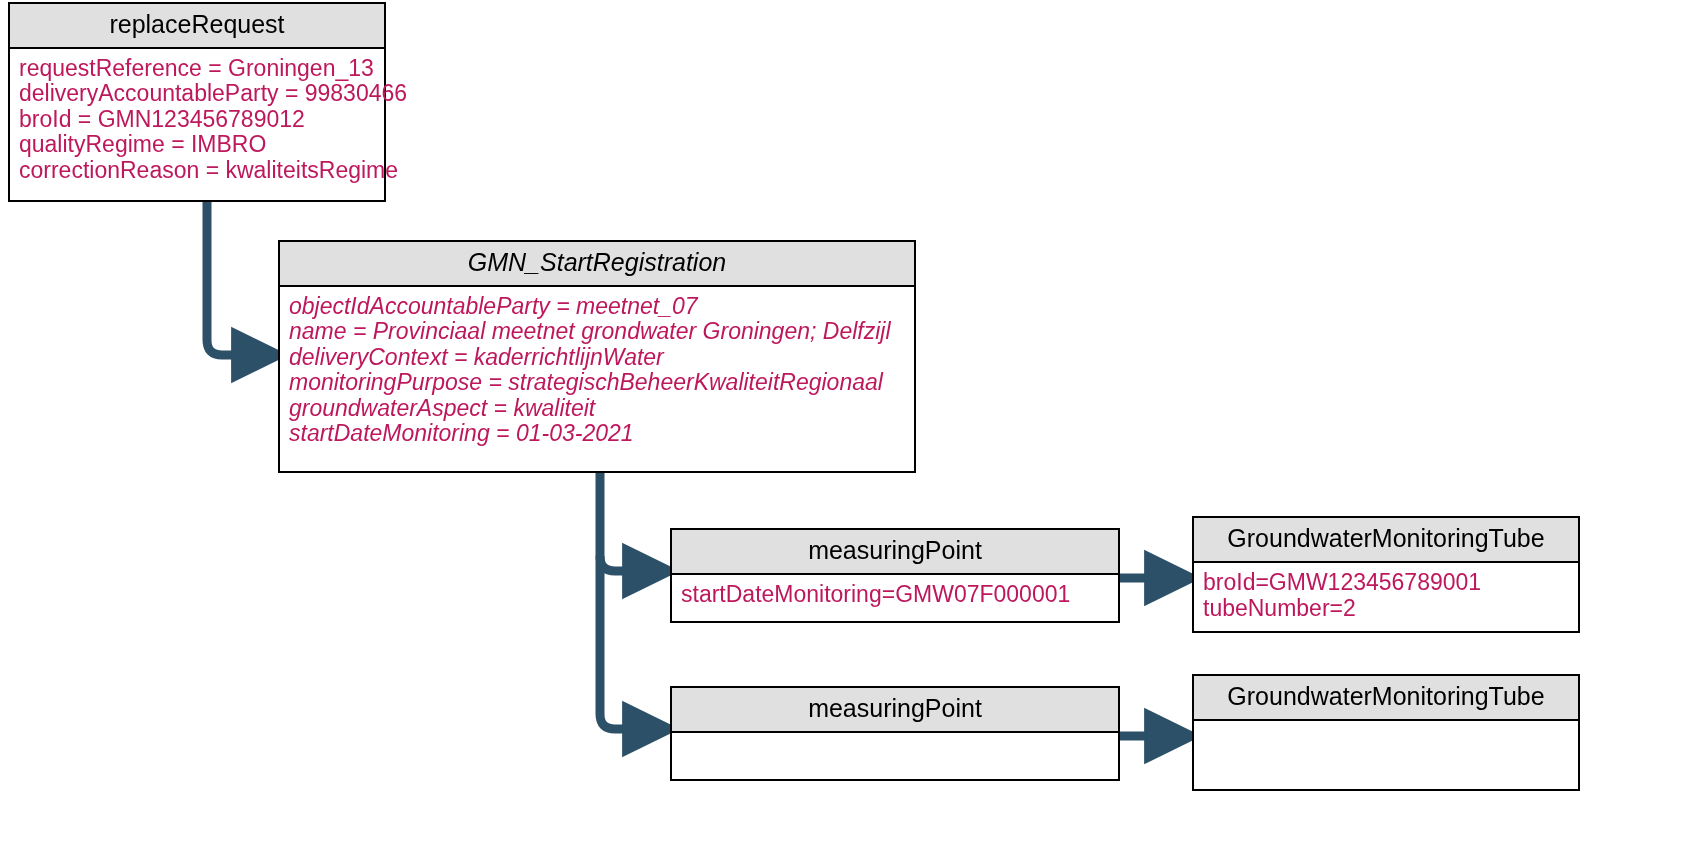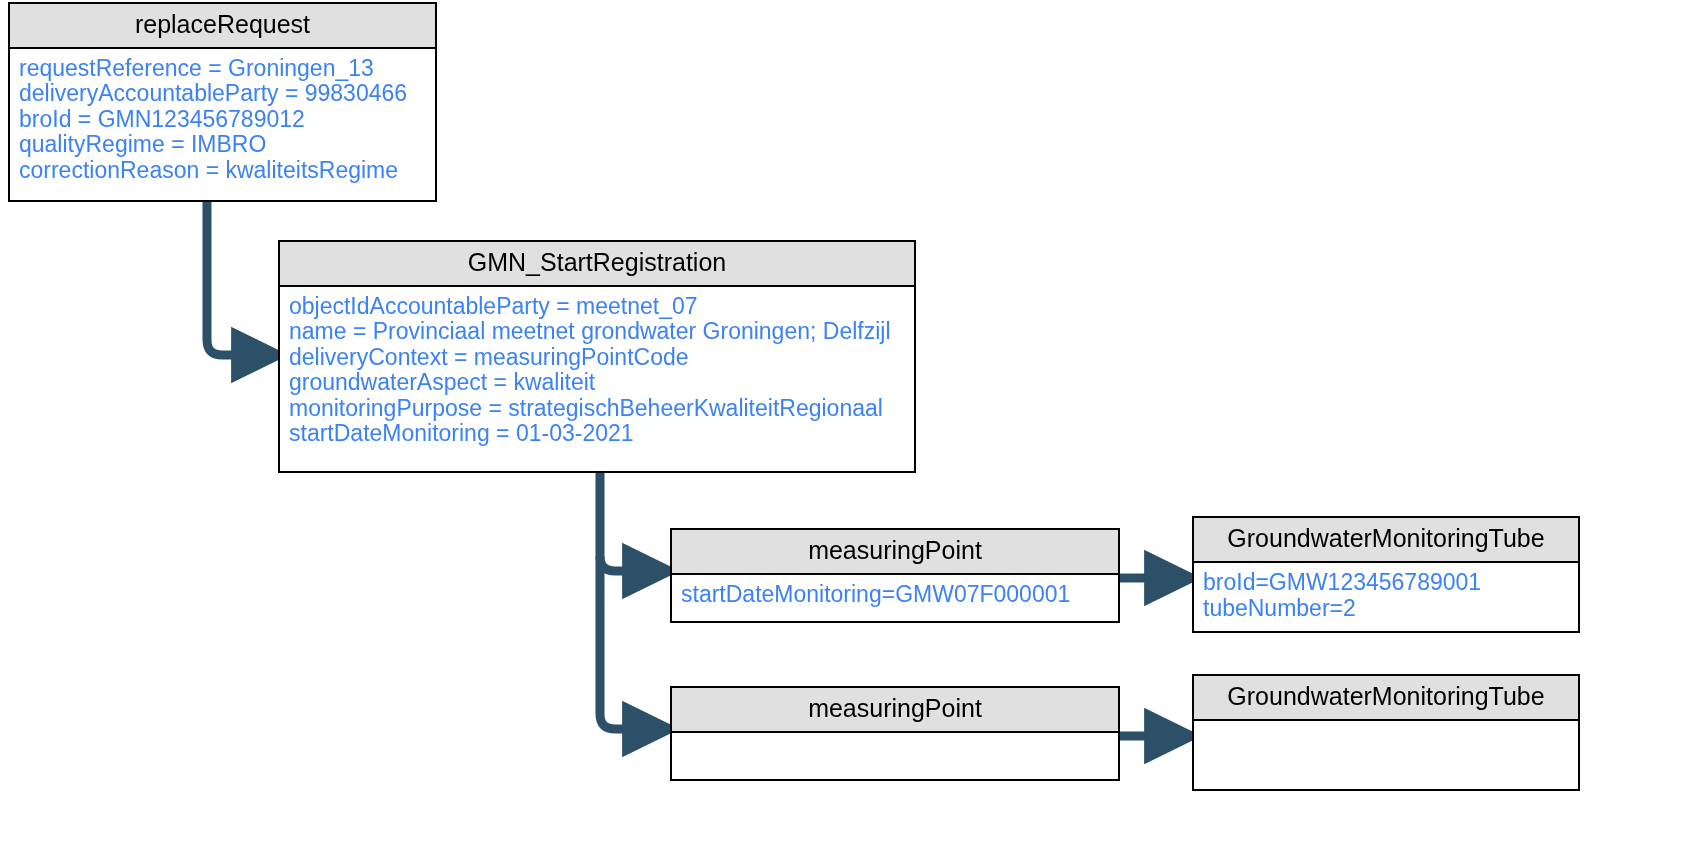--- a/index.html
+++ b/index.html
@@ -29,21 +29,21 @@
     text-align: center;
     color: #000000;
     font-size: 25px;
     line-height: 1.18;
     padding: 6px 8px 7px 8px;
     white-space: nowrap;
   }
   .node-body {
     box-sizing: border-box;
     padding: 7px 9px 8px 9px;
-    color: #3b82f6;
+    color: #be185d;
     font-size: 23px;
     line-height: 25.6px;
   }
   .attr {
     white-space: nowrap;
   }
   .node-body.tight {
     padding: 6px 9px 7px 9px;
     font-size: 23px;
     line-height: 26px;
@@ -74,39 +74,39 @@
 
     <path d="M 600 473 L 600 556 Q 600 571 615 571 L 650 571" stroke="#2B5068" stroke-width="9" fill="none" stroke-linecap="butt" marker-end="url(#arrowhead)"></path>
 
     <path d="M 600 556 L 600 714 Q 600 729 615 729 L 650 729" stroke="#2B5068" stroke-width="9" fill="none" stroke-linecap="butt" marker-end="url(#arrowhead)"></path>
 
     <path d="M 1120 578 L 1172 578" stroke="#2B5068" stroke-width="9" fill="none" stroke-linecap="butt" marker-end="url(#arrowhead)"></path>
 
     <path d="M 1120 736 L 1172 736" stroke="#2B5068" stroke-width="9" fill="none" stroke-linecap="butt" marker-end="url(#arrowhead)"></path>
   </svg>
 
-  <div class="node" style="left:8px; top:2px; width:429px; height:200px;">
+  <div class="node" style="left:8px; top:2px; width:378px; height:200px;">
     <div class="node-title">replaceRequest</div>
     <div class="node-body">
       <div class="attr">requestReference = Groningen_13</div>
       <div class="attr">deliveryAccountableParty = 99830466</div>
       <div class="attr">broId = GMN123456789012</div>
       <div class="attr">qualityRegime = IMBRO</div>
       <div class="attr">correctionReason = kwaliteitsRegime</div>
     </div>
   </div>
 
-  <div class="node" style="left:278px; top:240px; width:638px; height:233px;">
+  <div class="node" style="left:278px; top:240px; width:638px; height:233px;font-style:italic;">
     <div class="node-title">GMN_StartRegistration</div>
     <div class="node-body">
       <div class="attr">objectIdAccountableParty = meetnet_07</div>
       <div class="attr">name = Provinciaal meetnet grondwater Groningen; Delfzijl</div>
-      <div class="attr">deliveryContext = measuringPointCode</div>
+      <div class="attr">deliveryContext = kaderrichtlijnWater</div>
+      <div class="attr">monitoringPurpose = strategischBeheerKwaliteitRegionaal</div>
       <div class="attr">groundwaterAspect = kwaliteit</div>
-      <div class="attr">monitoringPurpose = strategischBeheerKwaliteitRegionaal</div>
       <div class="attr">startDateMonitoring = 01-03-2021</div>
     </div>
   </div>
 
   <div class="node" style="left:670px; top:528px; width:450px; height:95px;">
     <div class="node-title">measuringPoint</div>
     <div class="node-body tight">
       <div class="attr">startDateMonitoring=GMW07F000001</div>
     </div>
   </div>

